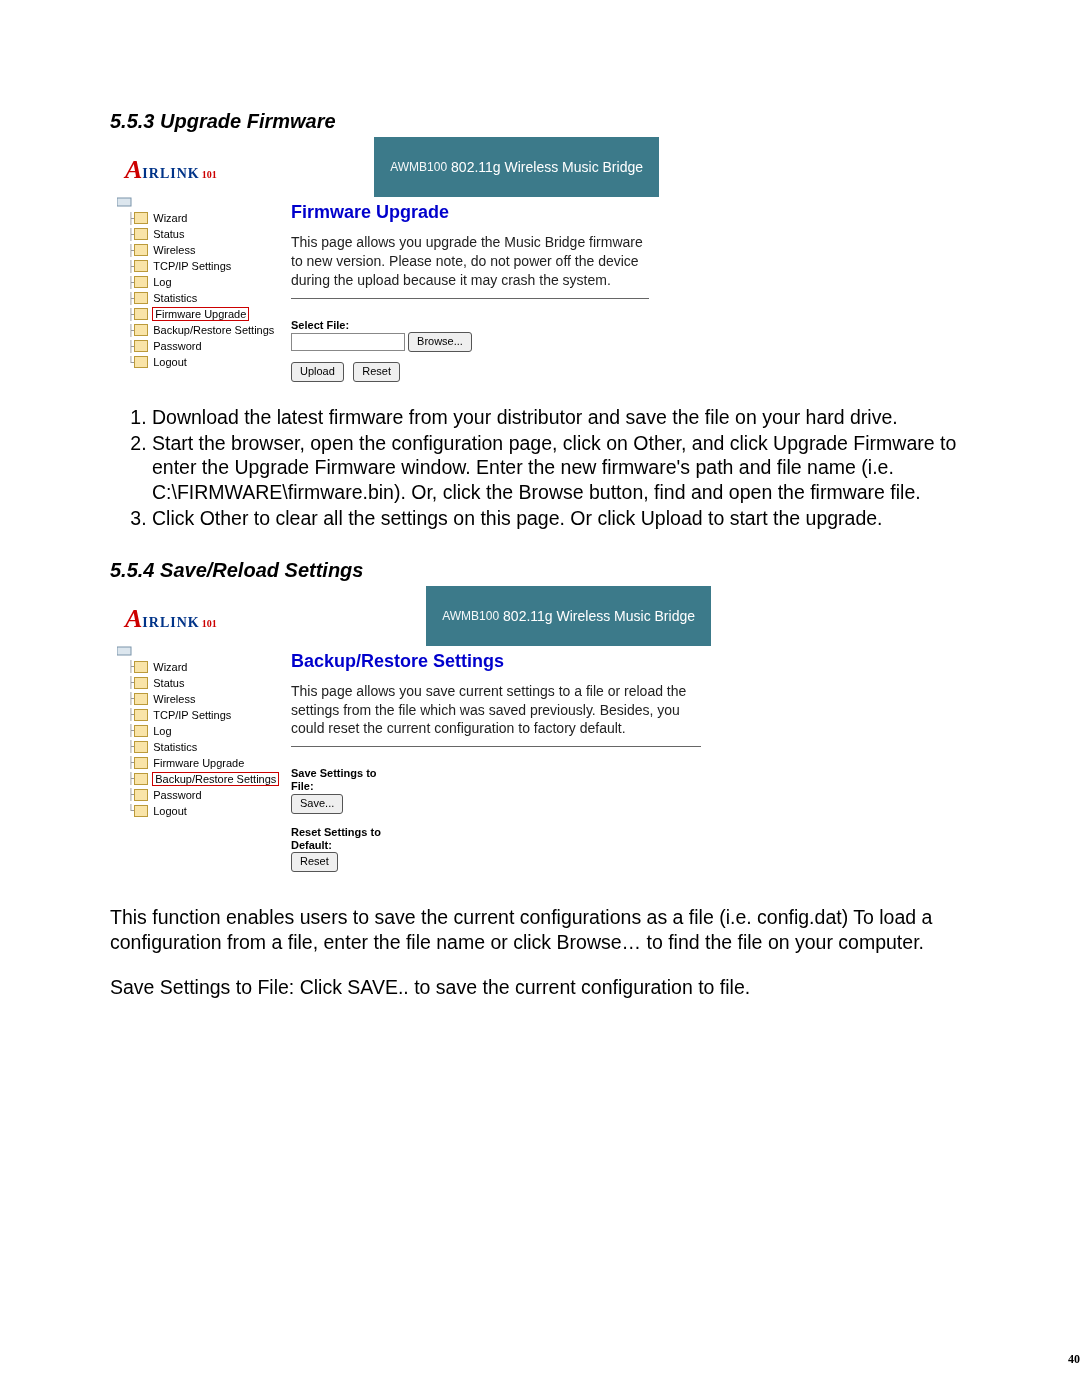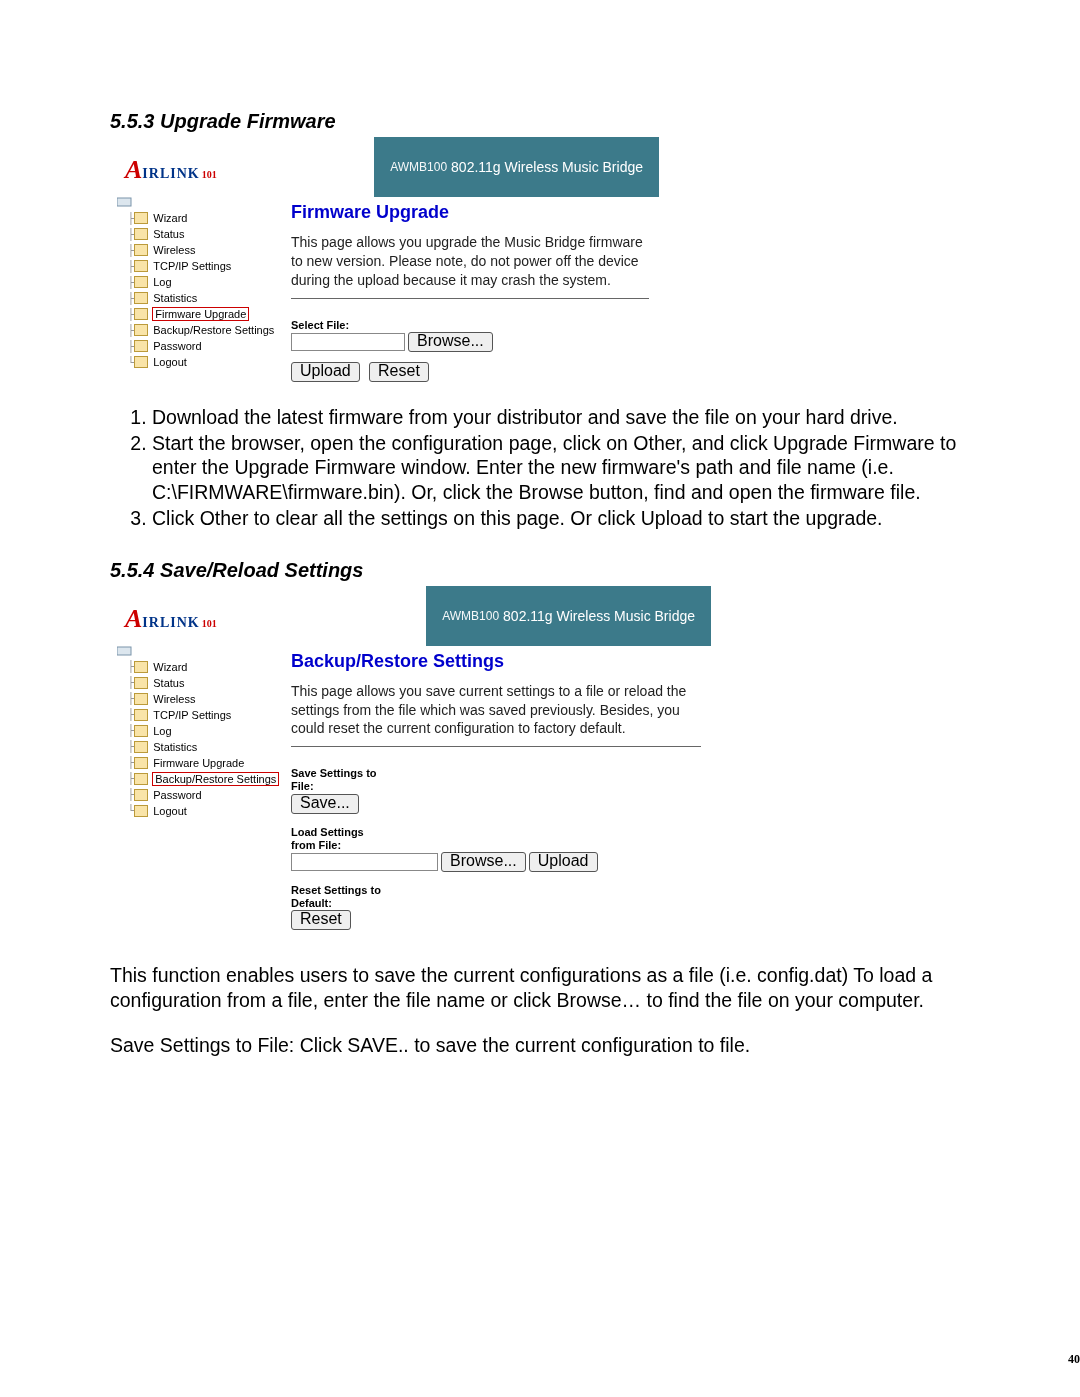--- a/index.html
+++ b/index.html
@@ -160,21 +160,21 @@
     height: 16px;
     width: 112px;
     display: inline-block;
     vertical-align: middle;
   }
   .file-input.wide {
     width: 145px;
   }
   .btn {
     font-family: Arial, sans-serif;
-    font-size: 16px;
+    font-size: 11px;
     background: #efefef;
     border: 1px solid #555;
     border-radius: 3px;
     padding: 0 8px;
     height: 18px;
     line-height: 16px;
     display: inline-block;
     cursor: pointer;
     vertical-align: middle;
   }
@@ -387,28 +387,20 @@
       </div>
       <div class="ss-content">
         <div class="ss-title">Backup/Restore Settings</div>
         <div class="ss-desc">This page allows you save current settings to a file or reload the settings from the file which was saved previously. Besides, you could reset the current configuration to factory default.</div>
 
         <div class="form-row">
           <div class="form-label">Save Settings to File:</div>
           <div><span class="btn">Save...</span></div>
         </div>
 
-        <div class="form-row">
-          <div class="form-label">Load Settings from File:</div>
-          <div>
-            <span class="file-input wide"></span>
-            <span class="btn">Browse...</span>
-            <span class="btn">Upload</span>
-          </div>
-        </div>
 
         <div class="form-row">
           <div class="form-label">Reset Settings to Default:</div>
           <div><span class="btn">Reset</span></div>
         </div>
       </div>
     </div>
   </div>
 
   <div class="paragraph">This function enables users to save the current configurations as a file (i.e. config.dat) To load a configuration from a file, enter the file name or click Browse… to find the file on your computer.</div>

